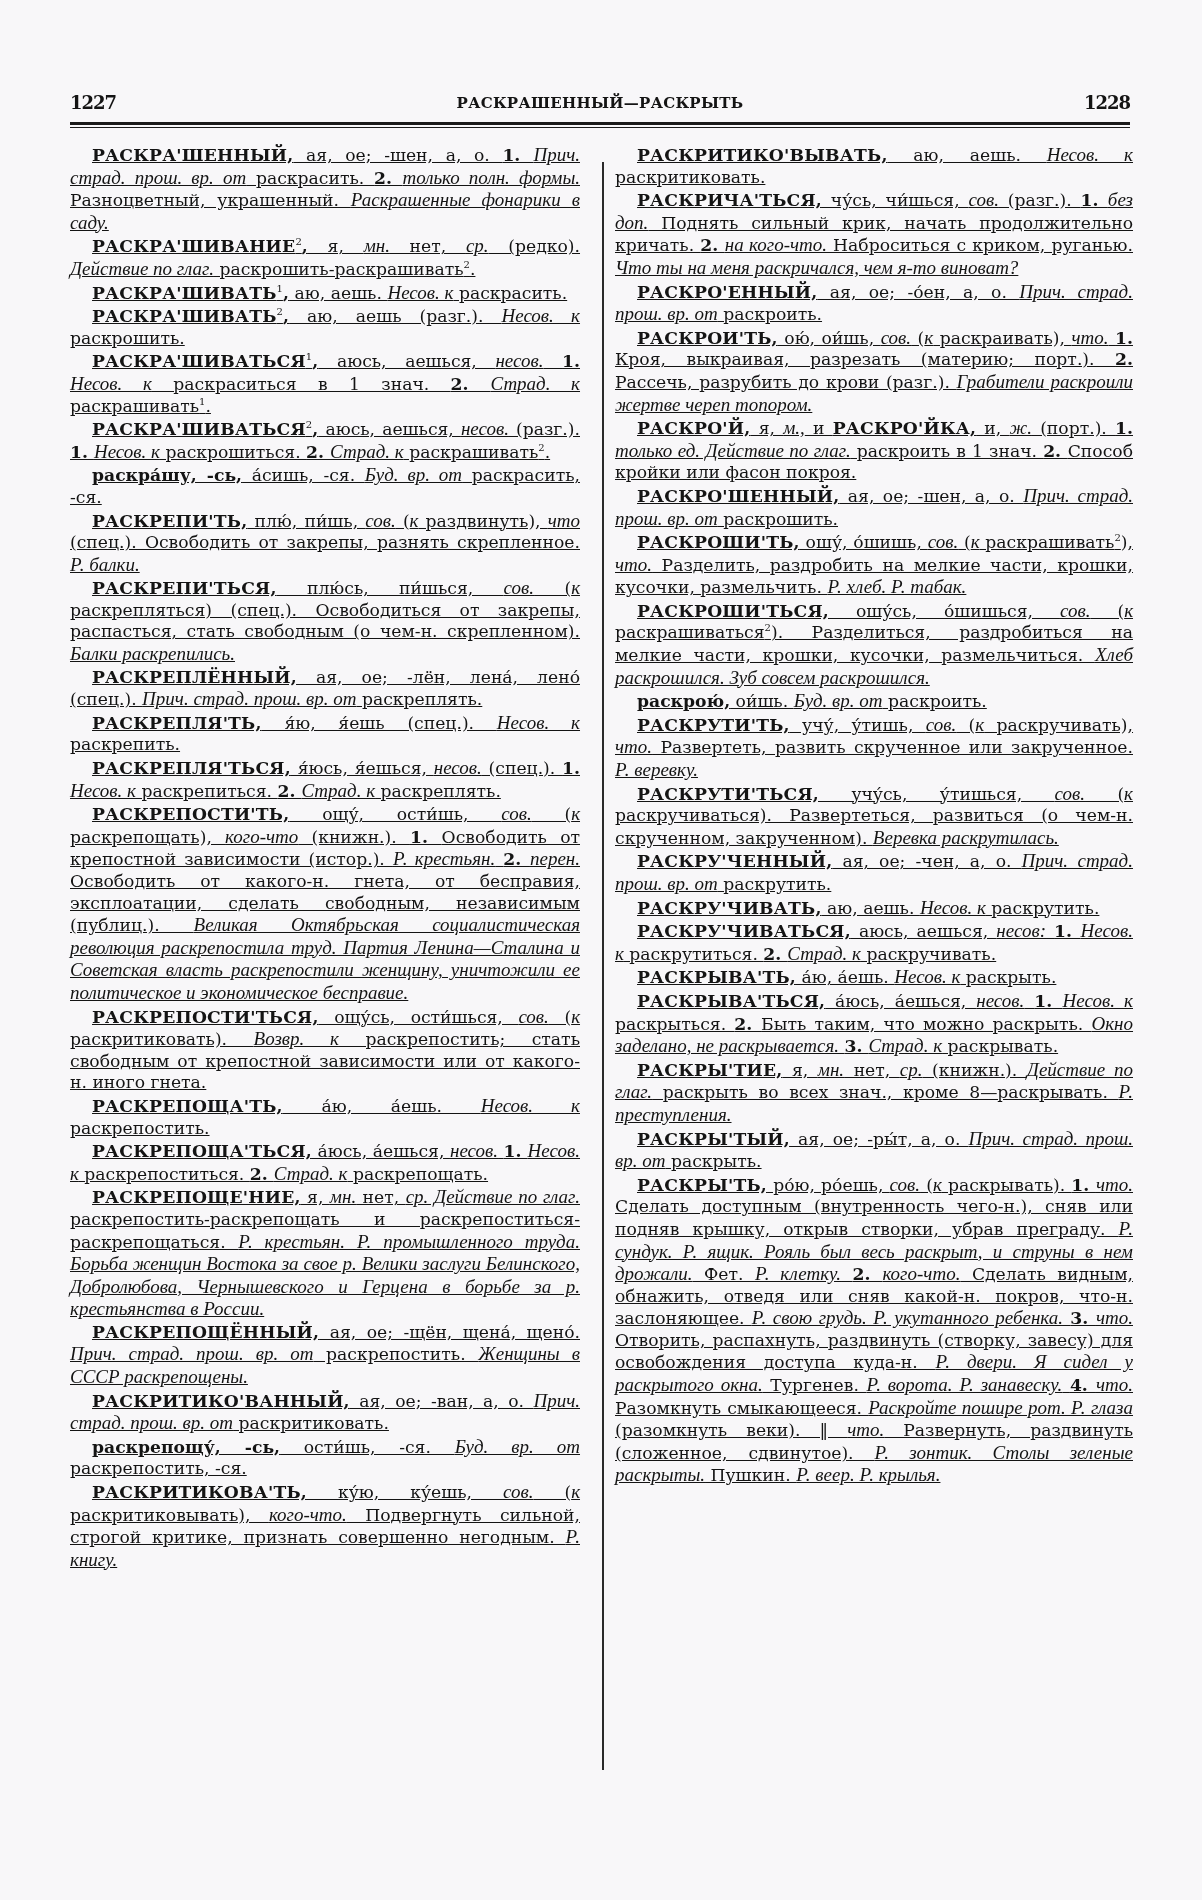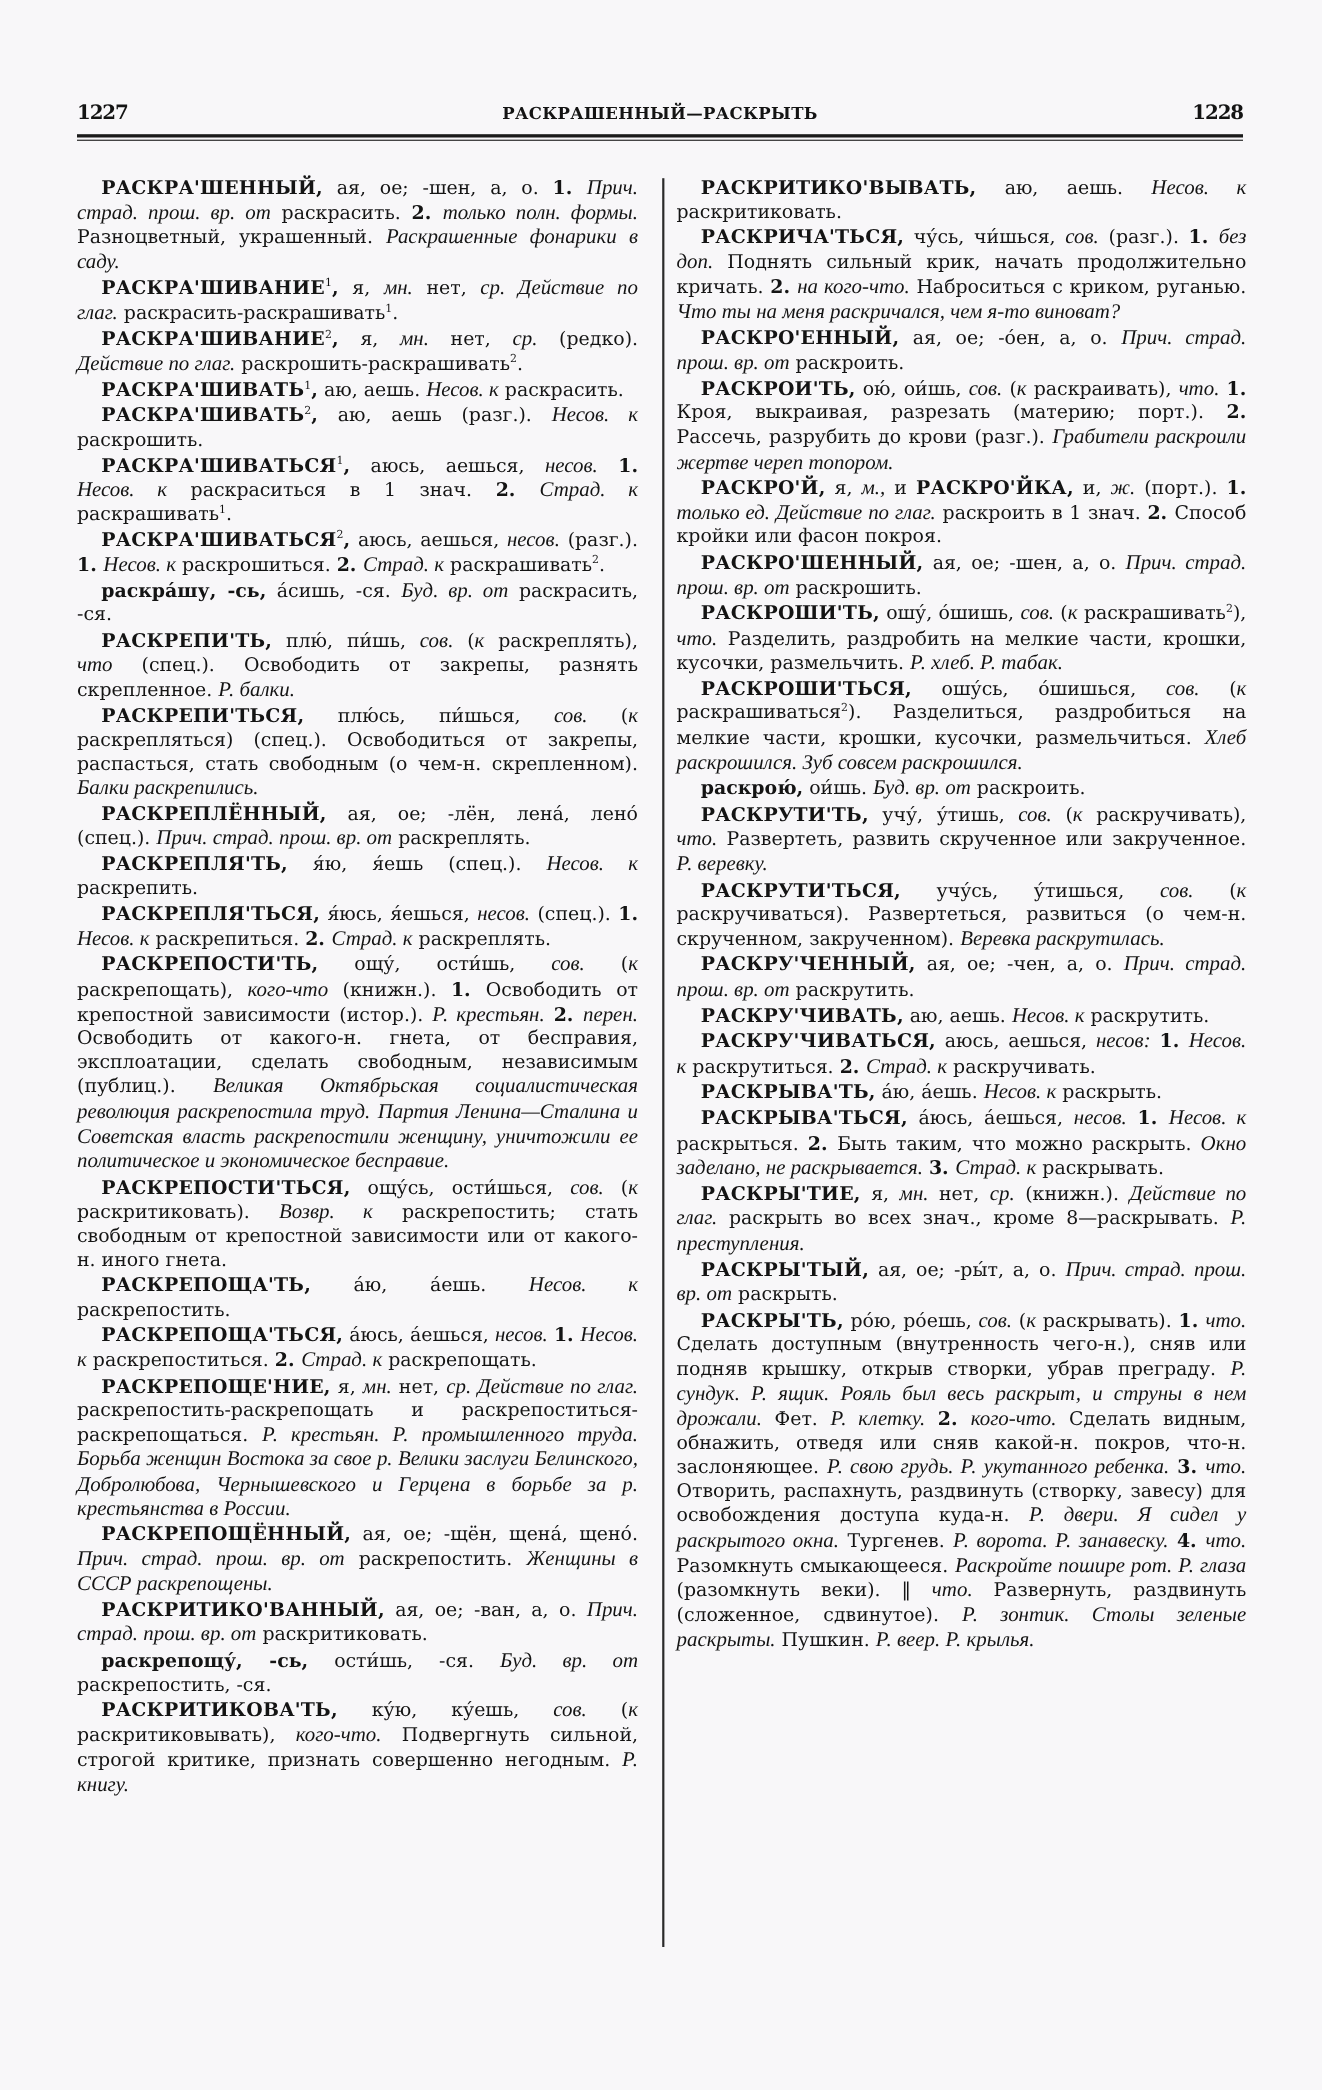--- a/index.html
+++ b/index.html
@@ -22,24 +22,25 @@
   .head-title {
     position: absolute; left: 0; right: 0; top: 2px; text-align: center;
     font-size: 15px; letter-spacing: 0.3px;
   }
   .head-rule {
     position: absolute; left: 70px; top: 122px; width: 1060px; height: 6px;
     border-top: 3px solid #1a1a1a; border-bottom: 1px solid #1a1a1a;
     box-sizing: border-box;
   }
   .column {
-    position: absolute; top: 160px; width: 510px;
+    position: absolute; top: 144px; width: 510px;
     font-size: 17.2px; line-height: 21.6px;
     text-align: justify;
     hyphens: manual;
+    text-decoration: underline;
   }
   .column.left { left: 70px; }
   .column.right { left: 615px; width: 518px; }
   .col-divider {
     position: absolute; left: 602px; top: 162px; width: 2px; height: 1608px;
     background: #2a2a2a;
   }
   .entry { text-indent: 22px; margin: 0 0 1px 0; }
   .hw { font-weight: bold; font-family: "DejaVu Serif", serif; letter-spacing: 0.2px; }
   .hws { font-weight: bold; }
@@ -52,28 +53,27 @@
 
 <div class="running-head">
   <span class="page-num left">1227</span>
   <div class="head-title">РАСКРАШЕННЫЙ—РАСКРЫТЬ</div>
   <span class="page-num right">1228</span>
 </div>
 <div class="head-rule"></div>
 
 <div class="column left">
     <p class="entry"><span class="hw">РАСКРА'ШЕННЫЙ,</span><span> ая, ое; -шен, а, о. </span><span class="b">1. </span><span class="it">Прич. страд. прош. вр. от</span><span> раскрасить. </span><span class="b">2. </span><span class="it">только полн. формы.</span><span> Разноцветный, украшенный. </span><span class="it">Раскрашенные фонарики в саду.</span></p>
-    <p class="entry"><span class="hw">РАСКРА'ШИВАНИЕ</span><sup>1</sup><span class="hw">,</span><span> я, </span><span class="it">мн.</span><span> нет, </span><span class="it">ср. Действие по глаг.</span><span> раскрасить-раскрашивать</span><sup>1</sup><span>.</span></p>
     <p class="entry"><span class="hw">РАСКРА'ШИВАНИЕ</span><sup>2</sup><span class="hw">,</span><span> я, </span><span class="it">мн.</span><span> нет, </span><span class="it">ср.</span><span> (редко). </span><span class="it">Действие по глаг.</span><span> раскрошить-раскрашивать</span><sup>2</sup><span>.</span></p>
     <p class="entry"><span class="hw">РАСКРА'ШИВАТЬ</span><sup>1</sup><span class="hw">,</span><span> аю, аешь. </span><span class="it">Несов. к</span><span> раскрасить.</span></p>
     <p class="entry"><span class="hw">РАСКРА'ШИВАТЬ</span><sup>2</sup><span class="hw">,</span><span> аю, аешь (разг.). </span><span class="it">Несов. к</span><span> раскрошить.</span></p>
     <p class="entry"><span class="hw">РАСКРА'ШИВАТЬСЯ</span><sup>1</sup><span class="hw">,</span><span> аюсь, аешься, </span><span class="it">несов.</span><span> </span><span class="b">1. </span><span class="it">Несов. к</span><span> раскраситься в 1 знач. </span><span class="b">2. </span><span class="it">Страд. к</span><span> раскрашивать</span><sup>1</sup><span>.</span></p>
     <p class="entry"><span class="hw">РАСКРА'ШИВАТЬСЯ</span><sup>2</sup><span class="hw">,</span><span> аюсь, аешься, </span><span class="it">несов.</span><span> (разг.). </span><span class="b">1. </span><span class="it">Несов. к</span><span> раскрошиться. </span><span class="b">2. </span><span class="it">Страд. к</span><span> раскрашивать</span><sup>2</sup><span>.</span></p>
     <p class="entry"><span class="hws">раскра́шу, -сь,</span><span> а́сишь, -ся. </span><span class="it">Буд. вр. от</span><span> раскрасить, -ся.</span></p>
-    <p class="entry"><span class="hw">РАСКРЕПИ'ТЬ,</span><span> плю́, пи́шь, </span><span class="it">сов.</span><span> (</span><span class="it">к</span><span> раскреплять), </span><span class="it">что</span><span> (спец.). Освободить от закрепы, разнять скрепленное. </span><span class="it">Р. балки.</span></p>
+    <p class="entry"><span class="hw">РАСКРЕПИ'ТЬ,</span><span> плю́, пи́шь, </span><span class="it">сов.</span><span> (</span><span class="it">к</span><span> раздвинуть), </span><span class="it">что</span><span> (спец.). Освободить от закрепы, разнять скрепленное. </span><span class="it">Р. балки.</span></p>
     <p class="entry"><span class="hw">РАСКРЕПИ'ТЬСЯ,</span><span> плю́сь, пи́шься, </span><span class="it">сов.</span><span> (</span><span class="it">к</span><span> раскрепляться) (спец.). Освободиться от закрепы, распасться, стать свободным (о чем-н. скрепленном). </span><span class="it">Балки раскрепились.</span></p>
     <p class="entry"><span class="hw">РАСКРЕПЛЁННЫЙ,</span><span> ая, ое; -лён, лена́, лено́ (спец.). </span><span class="it">Прич. страд. прош. вр. от</span><span> раскреплять.</span></p>
     <p class="entry"><span class="hw">РАСКРЕПЛЯ'ТЬ,</span><span> я́ю, я́ешь (спец.). </span><span class="it">Несов. к</span><span> раскрепить.</span></p>
     <p class="entry"><span class="hw">РАСКРЕПЛЯ'ТЬСЯ,</span><span> я́юсь, я́ешься, </span><span class="it">несов.</span><span> (спец.). </span><span class="b">1. </span><span class="it">Несов. к</span><span> раскрепиться. </span><span class="b">2. </span><span class="it">Страд. к</span><span> раскреплять.</span></p>
     <p class="entry"><span class="hw">РАСКРЕПОСТИ'ТЬ,</span><span> ощу́, ости́шь, </span><span class="it">сов.</span><span> (</span><span class="it">к</span><span> раскрепощать), </span><span class="it">кого-что</span><span> (книжн.). </span><span class="b">1. </span><span>Освободить от крепостной зависимости (истор.). </span><span class="it">Р. крестьян.</span><span> </span><span class="b">2. </span><span class="it">перен.</span><span> Освободить от какого-н. гнета, от бесправия, эксплоатации, сделать свободным, независимым (публиц.). </span><span class="it">Великая Октябрьская социалистическая революция раскрепостила труд. Партия Ленина—Сталина и Советская власть раскрепостили женщину, уничтожили ее политическое и экономическое бесправие.</span></p>
     <p class="entry"><span class="hw">РАСКРЕПОСТИ'ТЬСЯ,</span><span> ощу́сь, ости́шься, </span><span class="it">сов.</span><span> (</span><span class="it">к</span><span> раскритиковать). </span><span class="it">Возвр. к</span><span> раскрепостить; стать свободным от крепостной зависимости или от какого-н. иного гнета.</span></p>
     <p class="entry"><span class="hw">РАСКРЕПОЩА'ТЬ,</span><span> а́ю, а́ешь. </span><span class="it">Несов. к</span><span> раскрепостить.</span></p>
     <p class="entry"><span class="hw">РАСКРЕПОЩА'ТЬСЯ,</span><span> а́юсь, а́ешься, </span><span class="it">несов.</span><span> </span><span class="b">1. </span><span class="it">Несов. к</span><span> раскрепоститься. </span><span class="b">2. </span><span class="it">Страд. к</span><span> раскрепощать.</span></p>
     <p class="entry"><span class="hw">РАСКРЕПОЩЕ'НИЕ,</span><span> я, </span><span class="it">мн.</span><span> нет, </span><span class="it">ср. Действие по глаг.</span><span> раскрепостить-раскрепощать и раскрепоститься-раскрепощаться. </span><span class="it">Р. крестьян. Р. промышленного труда. Борьба женщин Востока за свое р. Велики заслуги Белинского, Добролюбова, Чернышевского и Герцена в борьбе за р. крестьянства в России.</span></p>
     <p class="entry"><span class="hw">РАСКРЕПОЩЁННЫЙ,</span><span> ая, ое; -щён, щена́, щено́. </span><span class="it">Прич. страд. прош. вр. от</span><span> раскрепостить. </span><span class="it">Женщины в СССР раскрепощены.</span></p>

